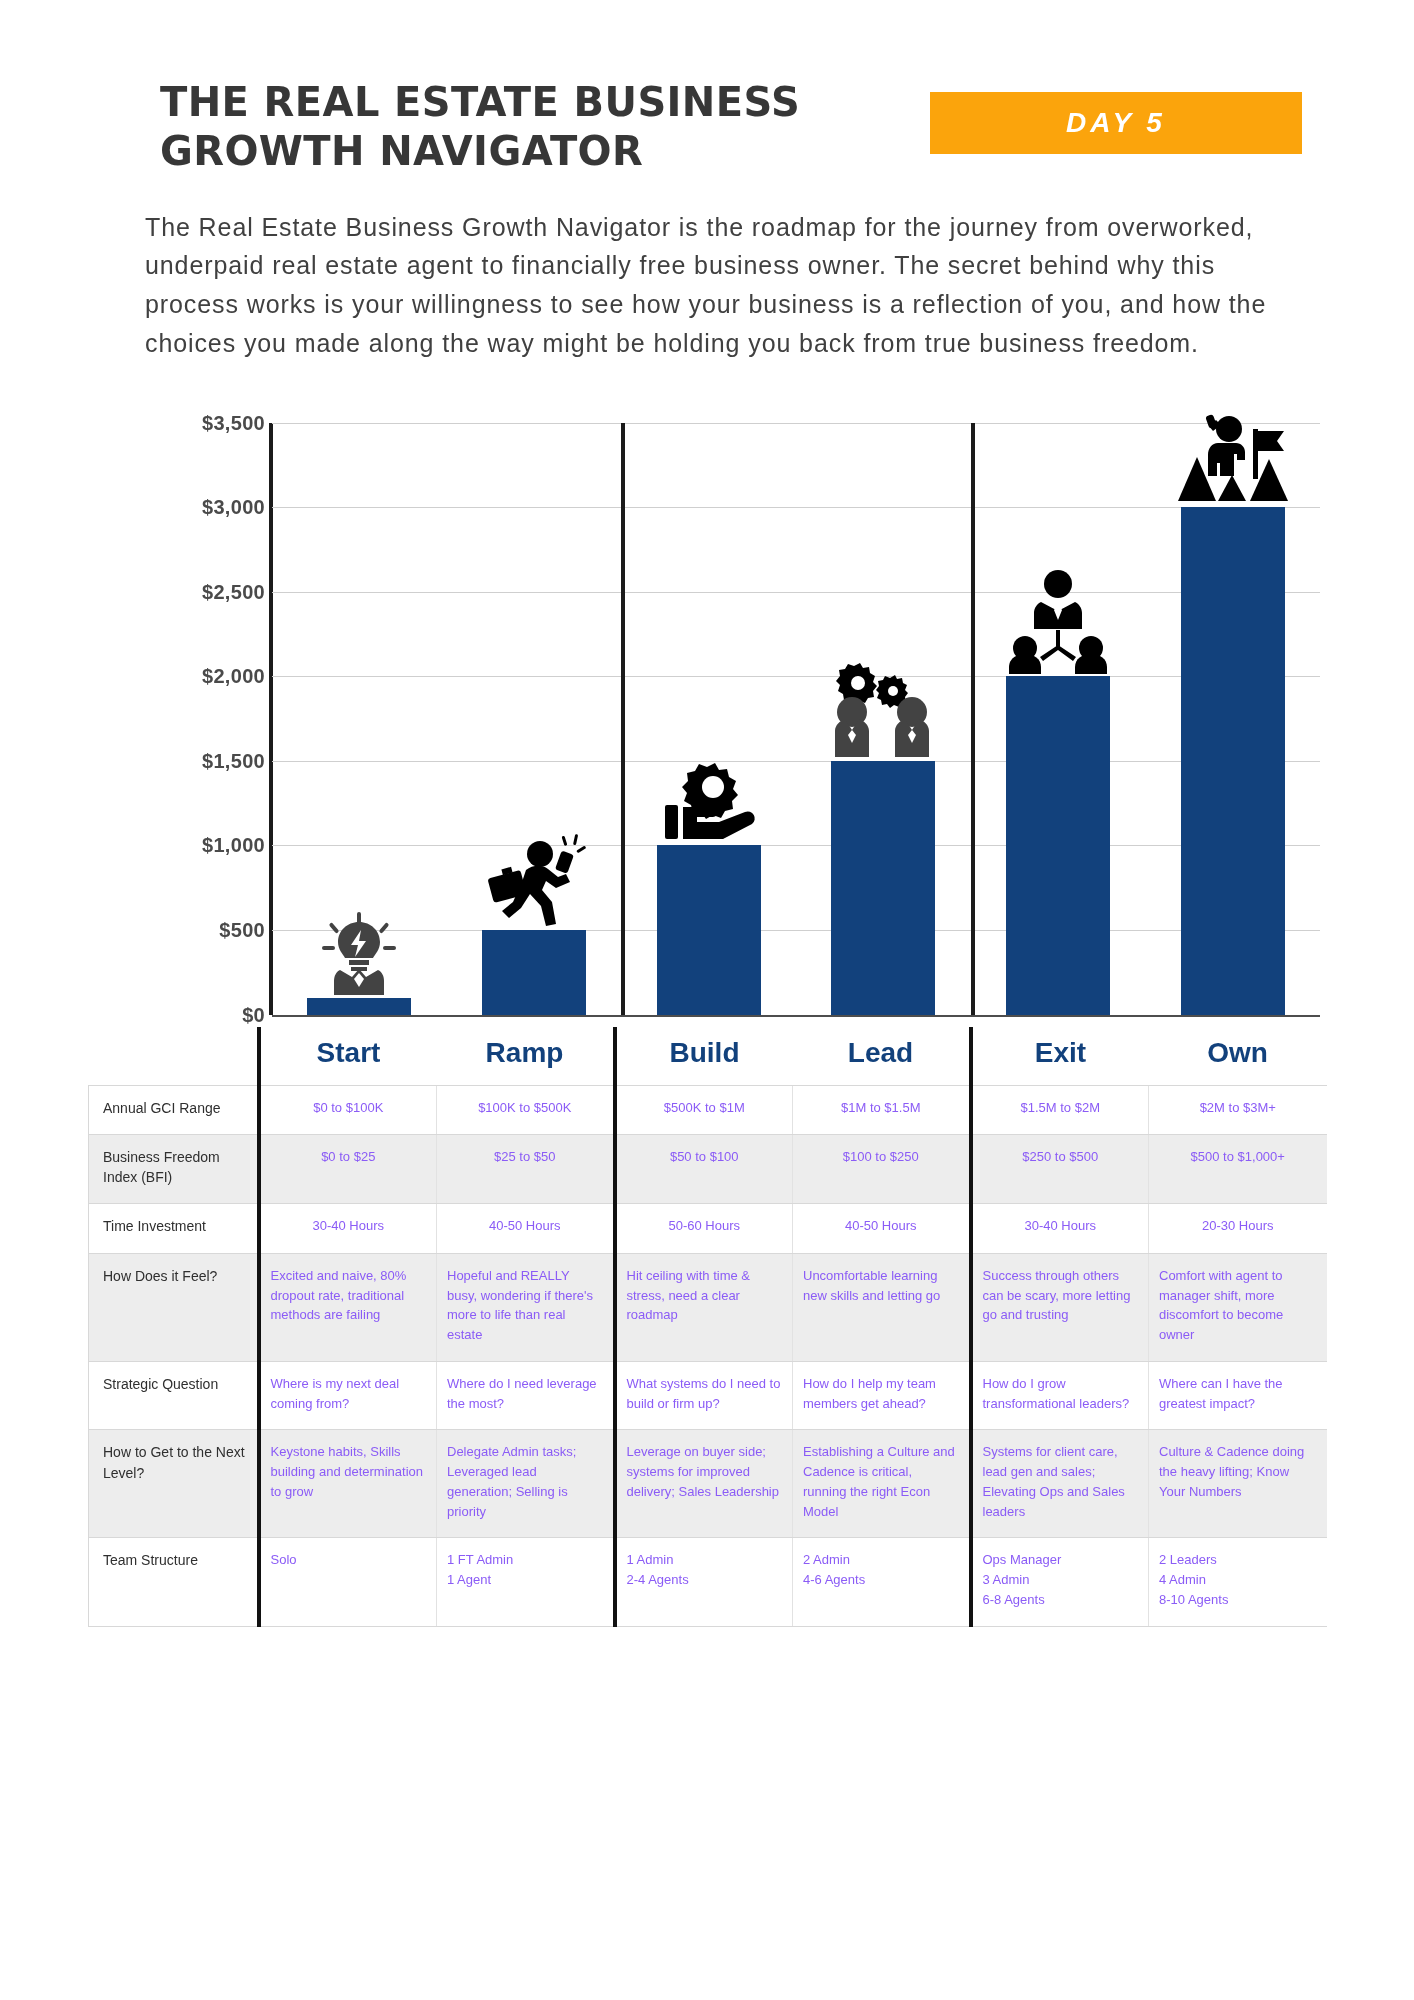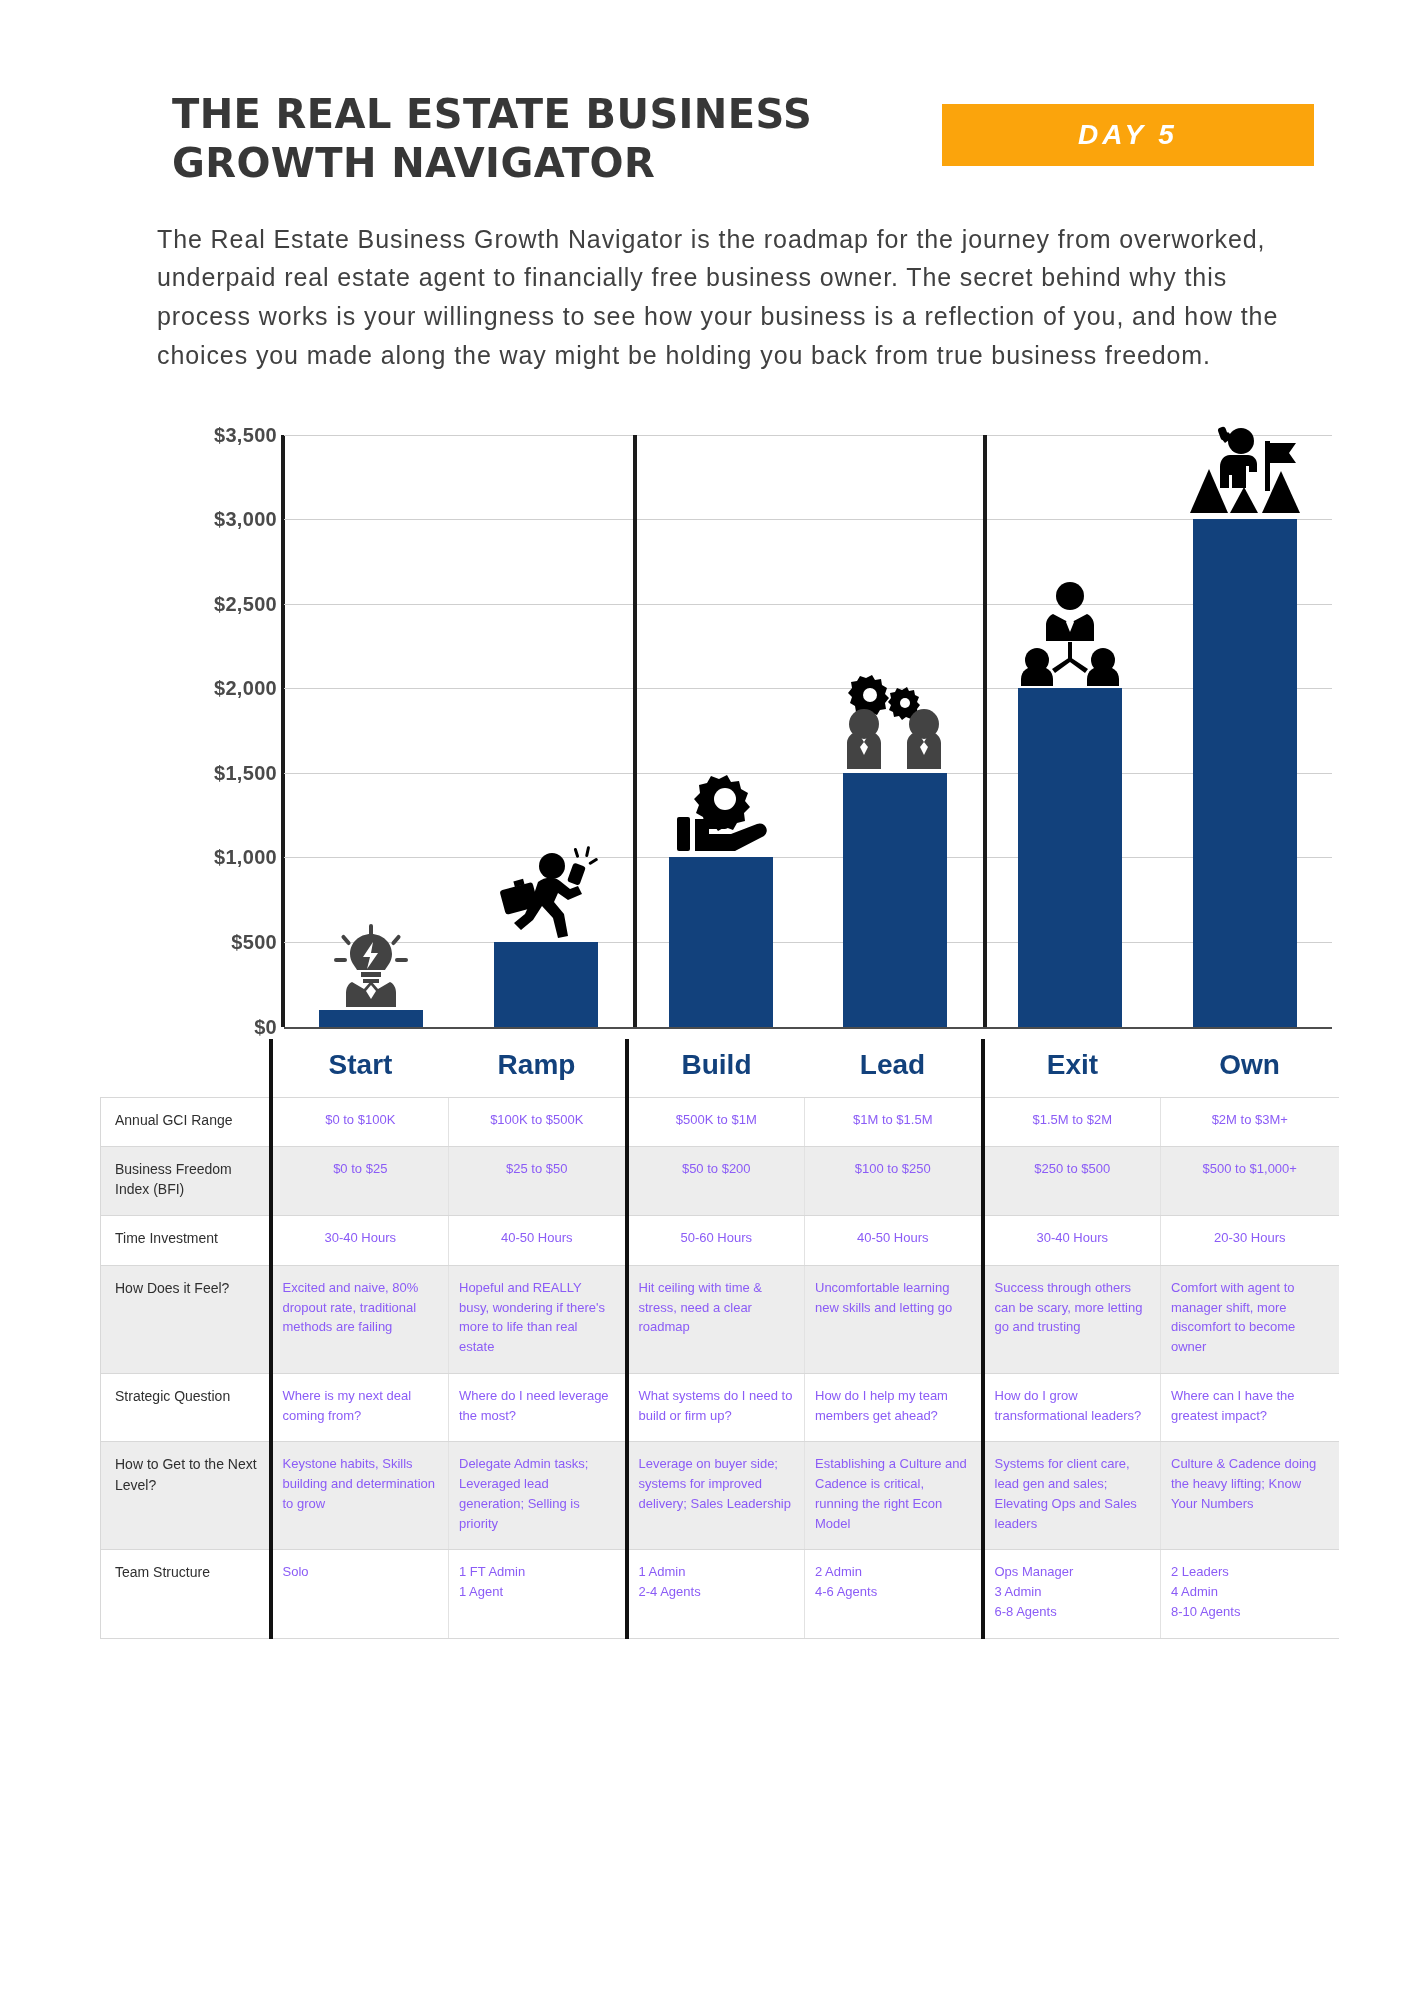--- a/index.html
+++ b/index.html
@@ -4,21 +4,21 @@
 <style>
   * { box-sizing: border-box; }
   html, body { margin:0; padding:0; }
   body {
     width:1414px; height:2000px;
     background:#ffffff;
     font-family:"Liberation Sans", sans-serif;
     color:#3b3b3b;
     overflow:hidden;
   }
-  .page { position:relative; width:1414px; height:2000px; padding:12px; }
+  .page { position:relative; width:1414px; height:2000px; padding:0; }
 
   
   .header { display:flex; align-items:flex-start; padding:78px 0 0 0; }
   .title-block { width:760px; margin-left:160px; }
   .title {
     font-family:"DejaVu Sans", sans-serif;
     font-weight:bold;
     font-size:40px;
     line-height:1.22;
     letter-spacing:0.4px;
@@ -296,21 +296,21 @@
         </tr>
         <tr class="data shaded">
           <td class="rowhead">Business Freedom Index (BFI)</td>
           <td class="cell centered thickleft">
             <span class="cellline">$0 to $25</span>
           </td>
           <td class="cell centered">
             <span class="cellline">$25 to $50</span>
           </td>
           <td class="cell centered thickleft">
-            <span class="cellline">$50 to $200</span>
+            <span class="cellline">$50 to $100</span>
           </td>
           <td class="cell centered">
             <span class="cellline">$100 to $250</span>
           </td>
           <td class="cell centered thickleft">
             <span class="cellline">$250 to $500</span>
           </td>
           <td class="cell centered">
             <span class="cellline">$500 to $1,000+</span>
           </td>

